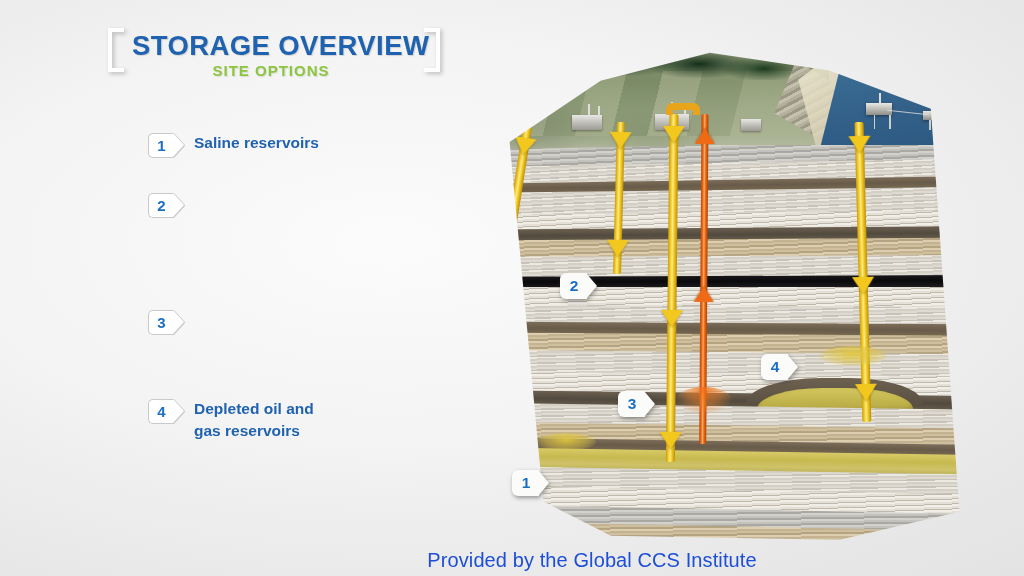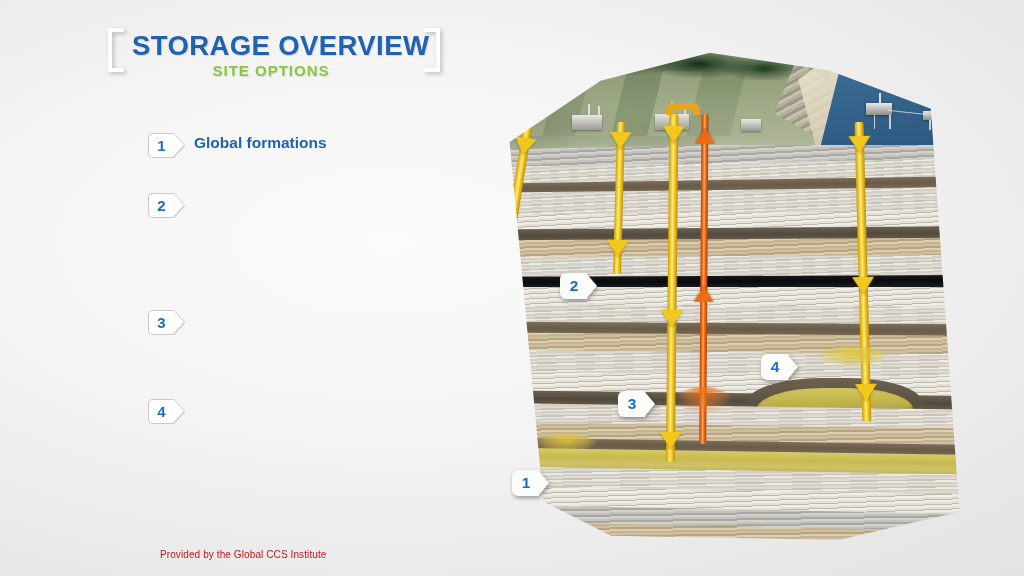--- a/index.html
+++ b/index.html
@@ -263,22 +263,23 @@
     position:absolute; left:0; top:0;
     width:28px; height:26px; line-height:26px;
     text-align:center; font-size:15.5px; font-weight:bold;
     color:#1a6fc4;
   }
 
   
   #footer {
     position:absolute;
     left:0; top:549px; width:1024px;
-    font-size:10px;
-    color:#b91c1c;
+    text-align:center;
+    font-size:20px;
+    color:#1d4ed8;
     letter-spacing:0.1px;
   }
   #footer span { margin-left:160px; }
 </style>
 </head>
 <body>
 
 <div id="title-block">
   <div class="bracket left"></div>
   <div class="bracket right"></div>
@@ -287,21 +288,21 @@
 </div>
 
 <div id="legend">
 
   <div class="legend-item" style="top:0px; left:0px; width:270px;">
     <div class="badge">
       <div class="body"></div>
         <div class="tip"></div>
       <div class="num">1</div>
     </div>
-    <div class="legend-text">Global formations</div>
+    <div class="legend-text">Saline reservoirs</div>
   </div>
 
   <div class="legend-item" style="top:60px; left:0px; width:190px;">
     <div class="badge">
       <div class="body"></div>
         <div class="tip"></div>
       <div class="num">2</div>
     </div>
   </div>
 
@@ -312,20 +313,21 @@
       <div class="num">3</div>
     </div>
   </div>
 
   <div class="legend-item" style="top:266px; left:0px; width:190px;">
     <div class="badge">
       <div class="body"></div>
         <div class="tip"></div>
       <div class="num">4</div>
     </div>
+    <div class="legend-text">Depleted oil and gas reservoirs</div>
   </div>
 
 </div>
 
 <div id="diagram">
 
   <div id="block-clip">
 
     <div class="surface">
       <div class="land"></div>

